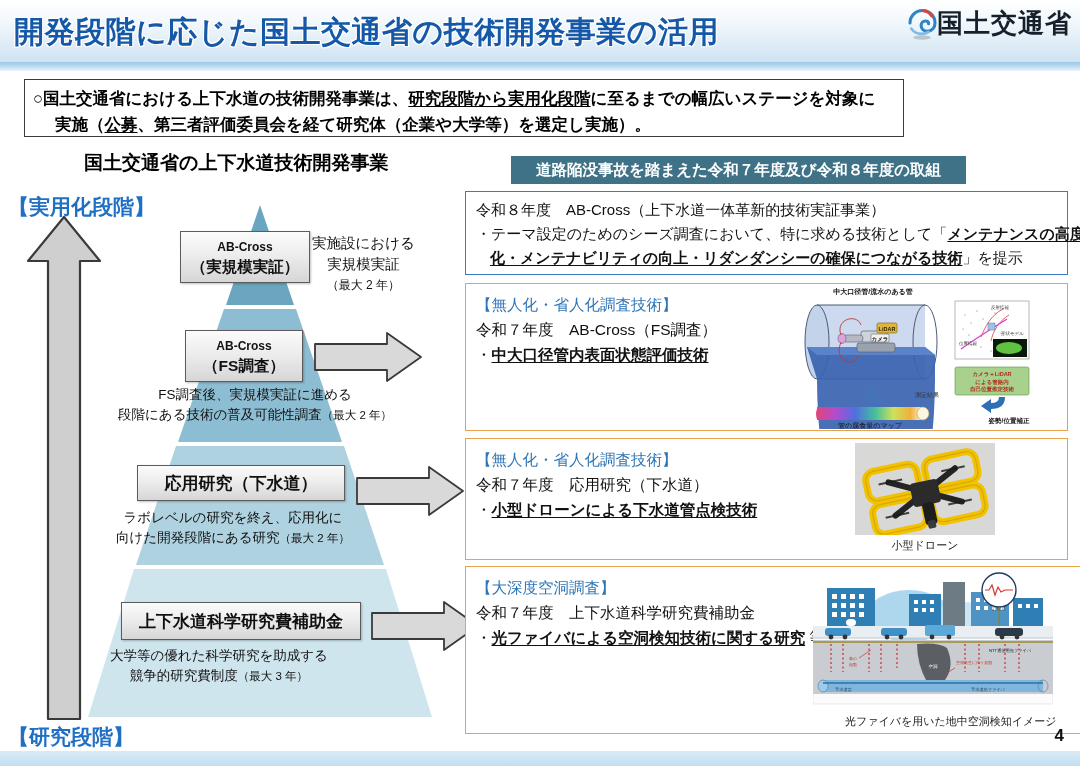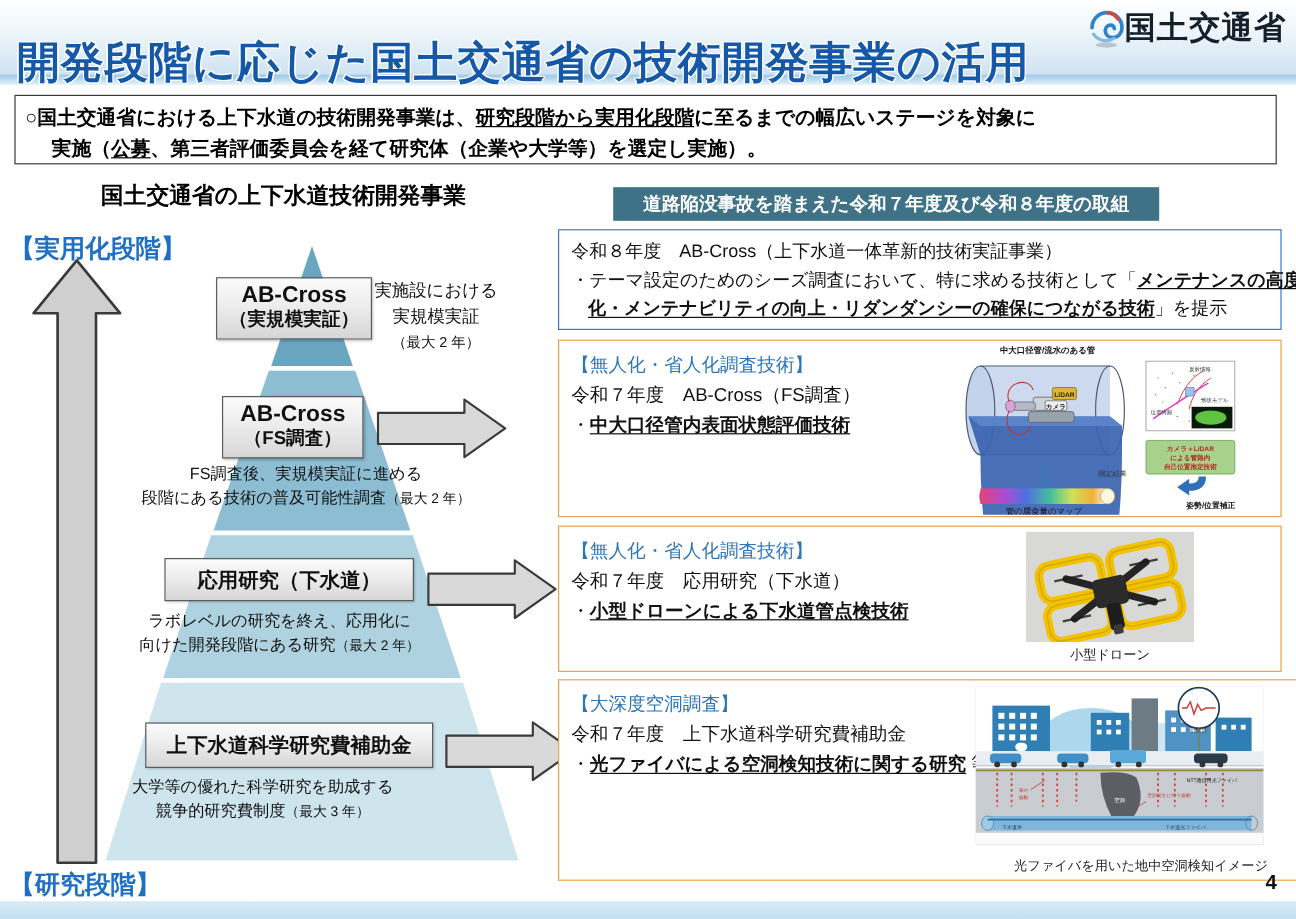--- a/index.html
+++ b/index.html
@@ -15,41 +15,40 @@
   #header{
     position:absolute;left:0;top:0;width:1080px;height:62px;
     background:linear-gradient(180deg,#ffffff 0%,#f2f8fc 35%,#dbeaf5 78%,#cfe3f2 100%);
   }
   #header-rule{
     position:absolute;left:0;top:62px;width:1080px;height:9px;
     background:linear-gradient(180deg,#9dc7e4 0%,#bcdcf0 50%,#e9f4fb 100%);
   }
   #slide-title{
     position:absolute;left:14px;top:12px;
-    font-size:36px;font-weight:bold;letter-spacing:.5px;
+    font-size:30px;font-weight:bold;letter-spacing:.5px;
     color:#1558a8;
     text-shadow:
       1px 0 0 #ffffff,-1px 0 0 #ffffff,0 1px 0 #ffffff,0 -1px 0 #ffffff,
       1px 1px 0 #ffffff,-1px -1px 0 #ffffff,1px -1px 0 #ffffff,-1px 1px 0 #ffffff;
     white-space:nowrap;
-    margin-top:16px;
   }
   #ministry-logo{
     position:absolute;right:8px;top:6px;
     display:flex;align-items:center;gap:0;text-align:right;
   }
   #ministry-logo .mark{width:30px;height:34px;display:block;}
   #ministry-logo .name{
     font-size:26px;font-weight:bold;color:#15202b;white-space:nowrap;
     letter-spacing:1px;
   }
 
   
   #intro-box{
-    position:absolute;left:12px;top:79px;width:1052px;height:58px;
+    position:absolute;left:24px;top:79px;width:880px;height:58px;
     border:1.6px solid #3b3b3b;background:#fff;
     box-sizing:border-box;padding:5px 8px 0 8px;
   }
   #intro-box .line{
     font-size:16.5px;line-height:26px;white-space:nowrap;font-weight:600;
   }
   #intro-box .line2{padding-left:22px;}
   .bu{font-weight:bold;text-decoration:underline;text-underline-offset:2px;}
 
   
@@ -74,21 +73,21 @@
 
   
   .pyr-label{
     position:absolute;box-sizing:border-box;
     background:linear-gradient(180deg,#fbfbfb 0%,#ededed 45%,#d6d6d6 100%);
     border:1.4px solid #5c5c5c;
     display:flex;flex-direction:column;align-items:center;justify-content:center;
     font-weight:bold;color:#111;text-align:center;
     box-shadow:1px 1px 2px rgba(0,0,0,.25);
   }
-  .pyr-label .l1{font-size:19px;line-height:20px;}
+  .pyr-label .l1{font-size:12px;line-height:20px;}
   .pyr-label .l2{font-size:15.5px;line-height:20px;}
   .pyr-label.single{font-size:17px;}
 
   #lbl-abcross-demo{left:180px;top:231px;width:130px;height:52px;}
   #lbl-abcross-fs{left:185px;top:330px;width:118px;height:52px;}
   #lbl-applied{left:137px;top:465px;width:208px;height:36px;}
   #lbl-grant{left:121px;top:602px;width:240px;height:38px;}
 
   .pyr-note{
     position:absolute;text-align:center;font-size:13.5px;line-height:20px;

